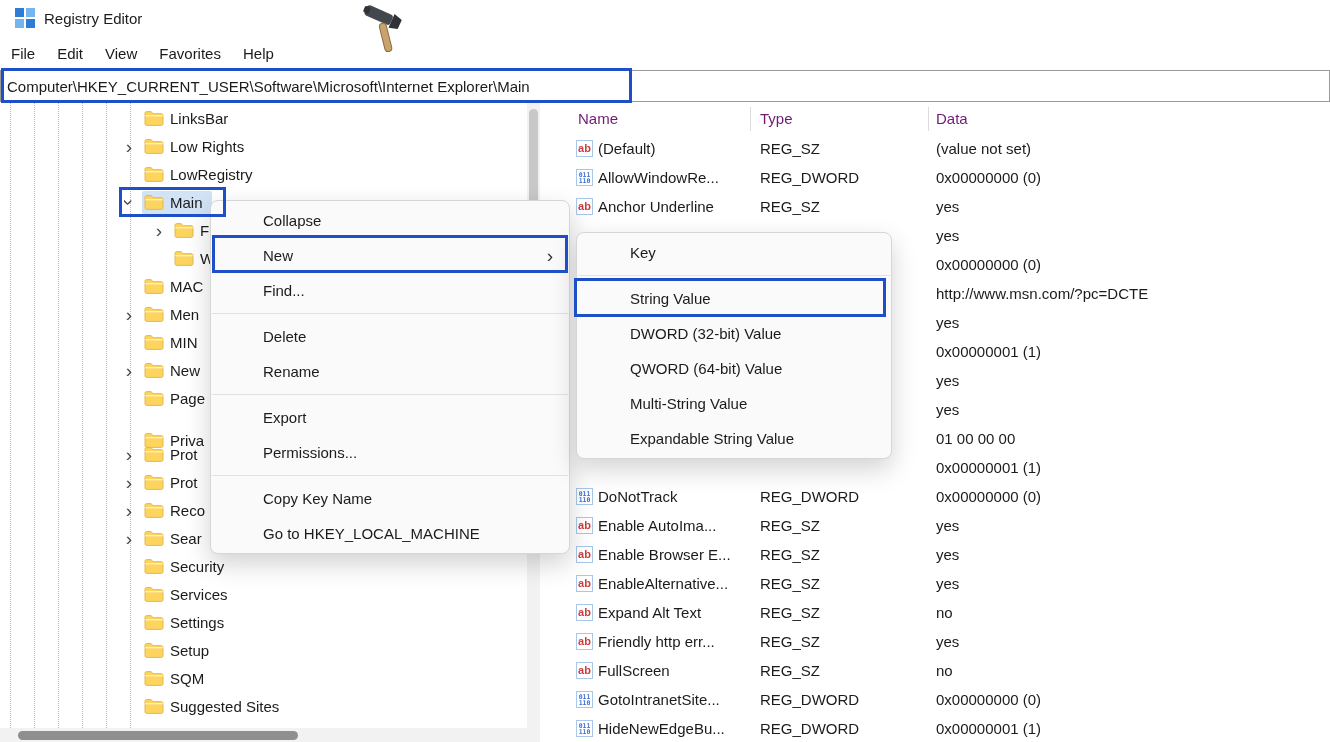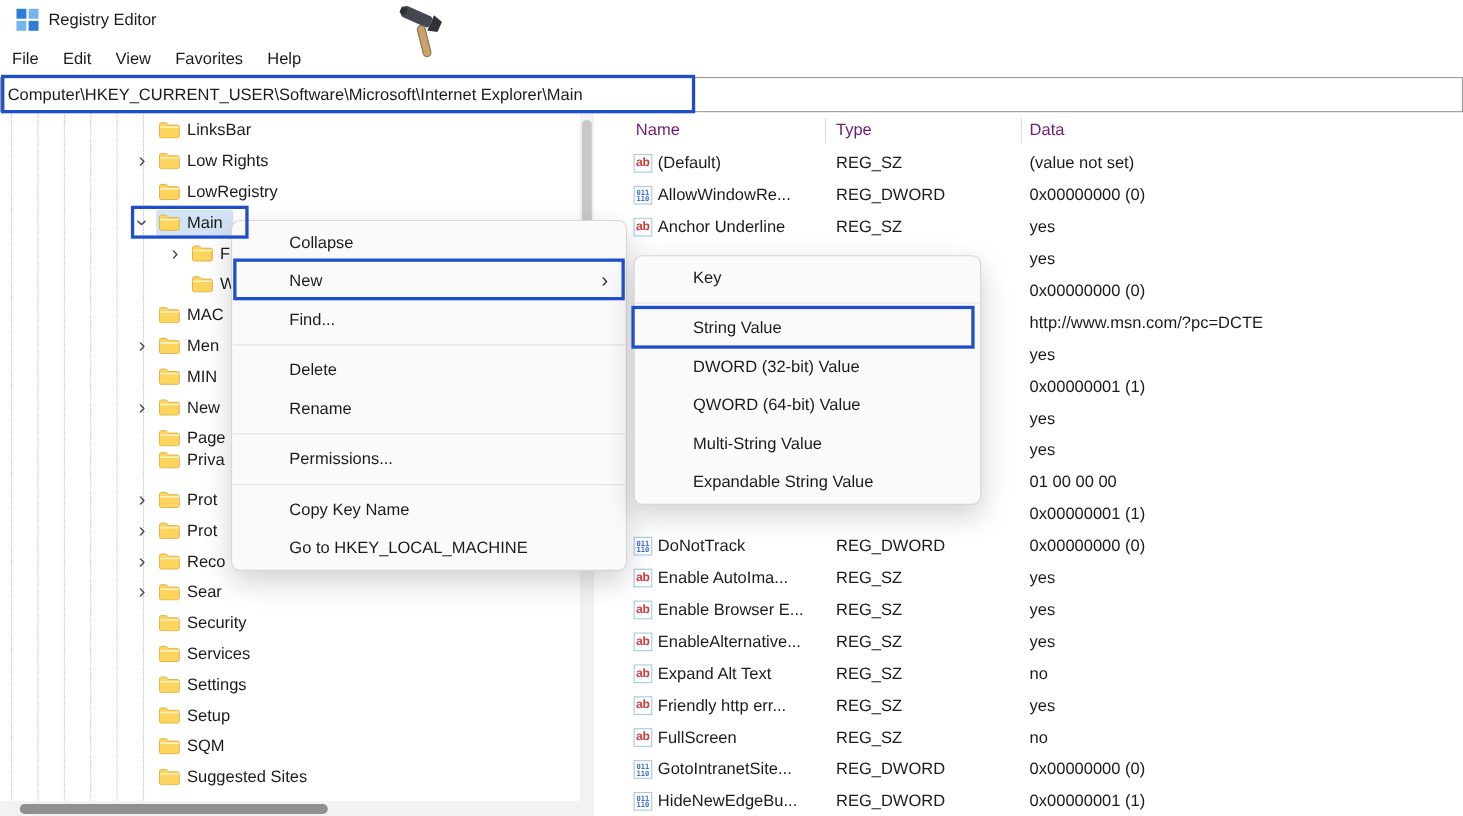--- a/index.html
+++ b/index.html
@@ -232,21 +232,21 @@
         <span class="row-inner">
           <span class="folder">
             <svg width="20" height="16" viewBox="0 0 20 16">
               <path d="M1 3.2C1 2.3 1.7 1.6 2.6 1.6h4.6l1.9 2.1h8.3c.9 0 1.6.7 1.6 1.6v8.5c0 .9-.7 1.6-1.6 1.6H2.6C1.7 15.4 1 14.7 1 13.8z" fill="#fcd45e" stroke="#dfb54b" stroke-width="0.9"></path>
               <path d="M1.4 5h17.4v1.4H1.4z" fill="#fff0bd"></path>
             </svg>
           </span>
           <span>Page</span>
         </span>
       </div>
-      <div class="tree-row" style="top: 301px; left: 116px; justify-content: center;">
+      <div class="tree-row" style="top: 323px; left: 116px; justify-content: center;">
         <span class="chev"></span>
         <span class="row-inner">
           <span class="folder">
             <svg width="20" height="16" viewBox="0 0 20 16">
               <path d="M1 3.2C1 2.3 1.7 1.6 2.6 1.6h4.6l1.9 2.1h8.3c.9 0 1.6.7 1.6 1.6v8.5c0 .9-.7 1.6-1.6 1.6H2.6C1.7 15.4 1 14.7 1 13.8z" fill="#fcd45e" stroke="#dfb54b" stroke-width="0.9"></path>
               <path d="M1.4 5h17.4v1.4H1.4z" fill="#fff0bd"></path>
             </svg>
           </span>
           <span>Priva</span>
         </span>
@@ -559,20 +559,23 @@
       <span>Find...</span>
     </div>
     <div class="cm-sep"></div>
     <div class="cm-item">
       <span>Delete</span>
     </div>
     <div class="cm-item">
       <span>Rename</span>
     </div>
     <div class="cm-sep"></div>
+    <div class="cm-item">
+      <span>Export</span>
+    </div>
     <div class="cm-item">
       <span>Permissions...</span>
     </div>
     <div class="cm-sep"></div>
     <div class="cm-item">
       <span>Copy Key Name</span>
     </div>
     <div class="cm-item">
       <span>Go to HKEY_LOCAL_MACHINE</span>
     </div>

